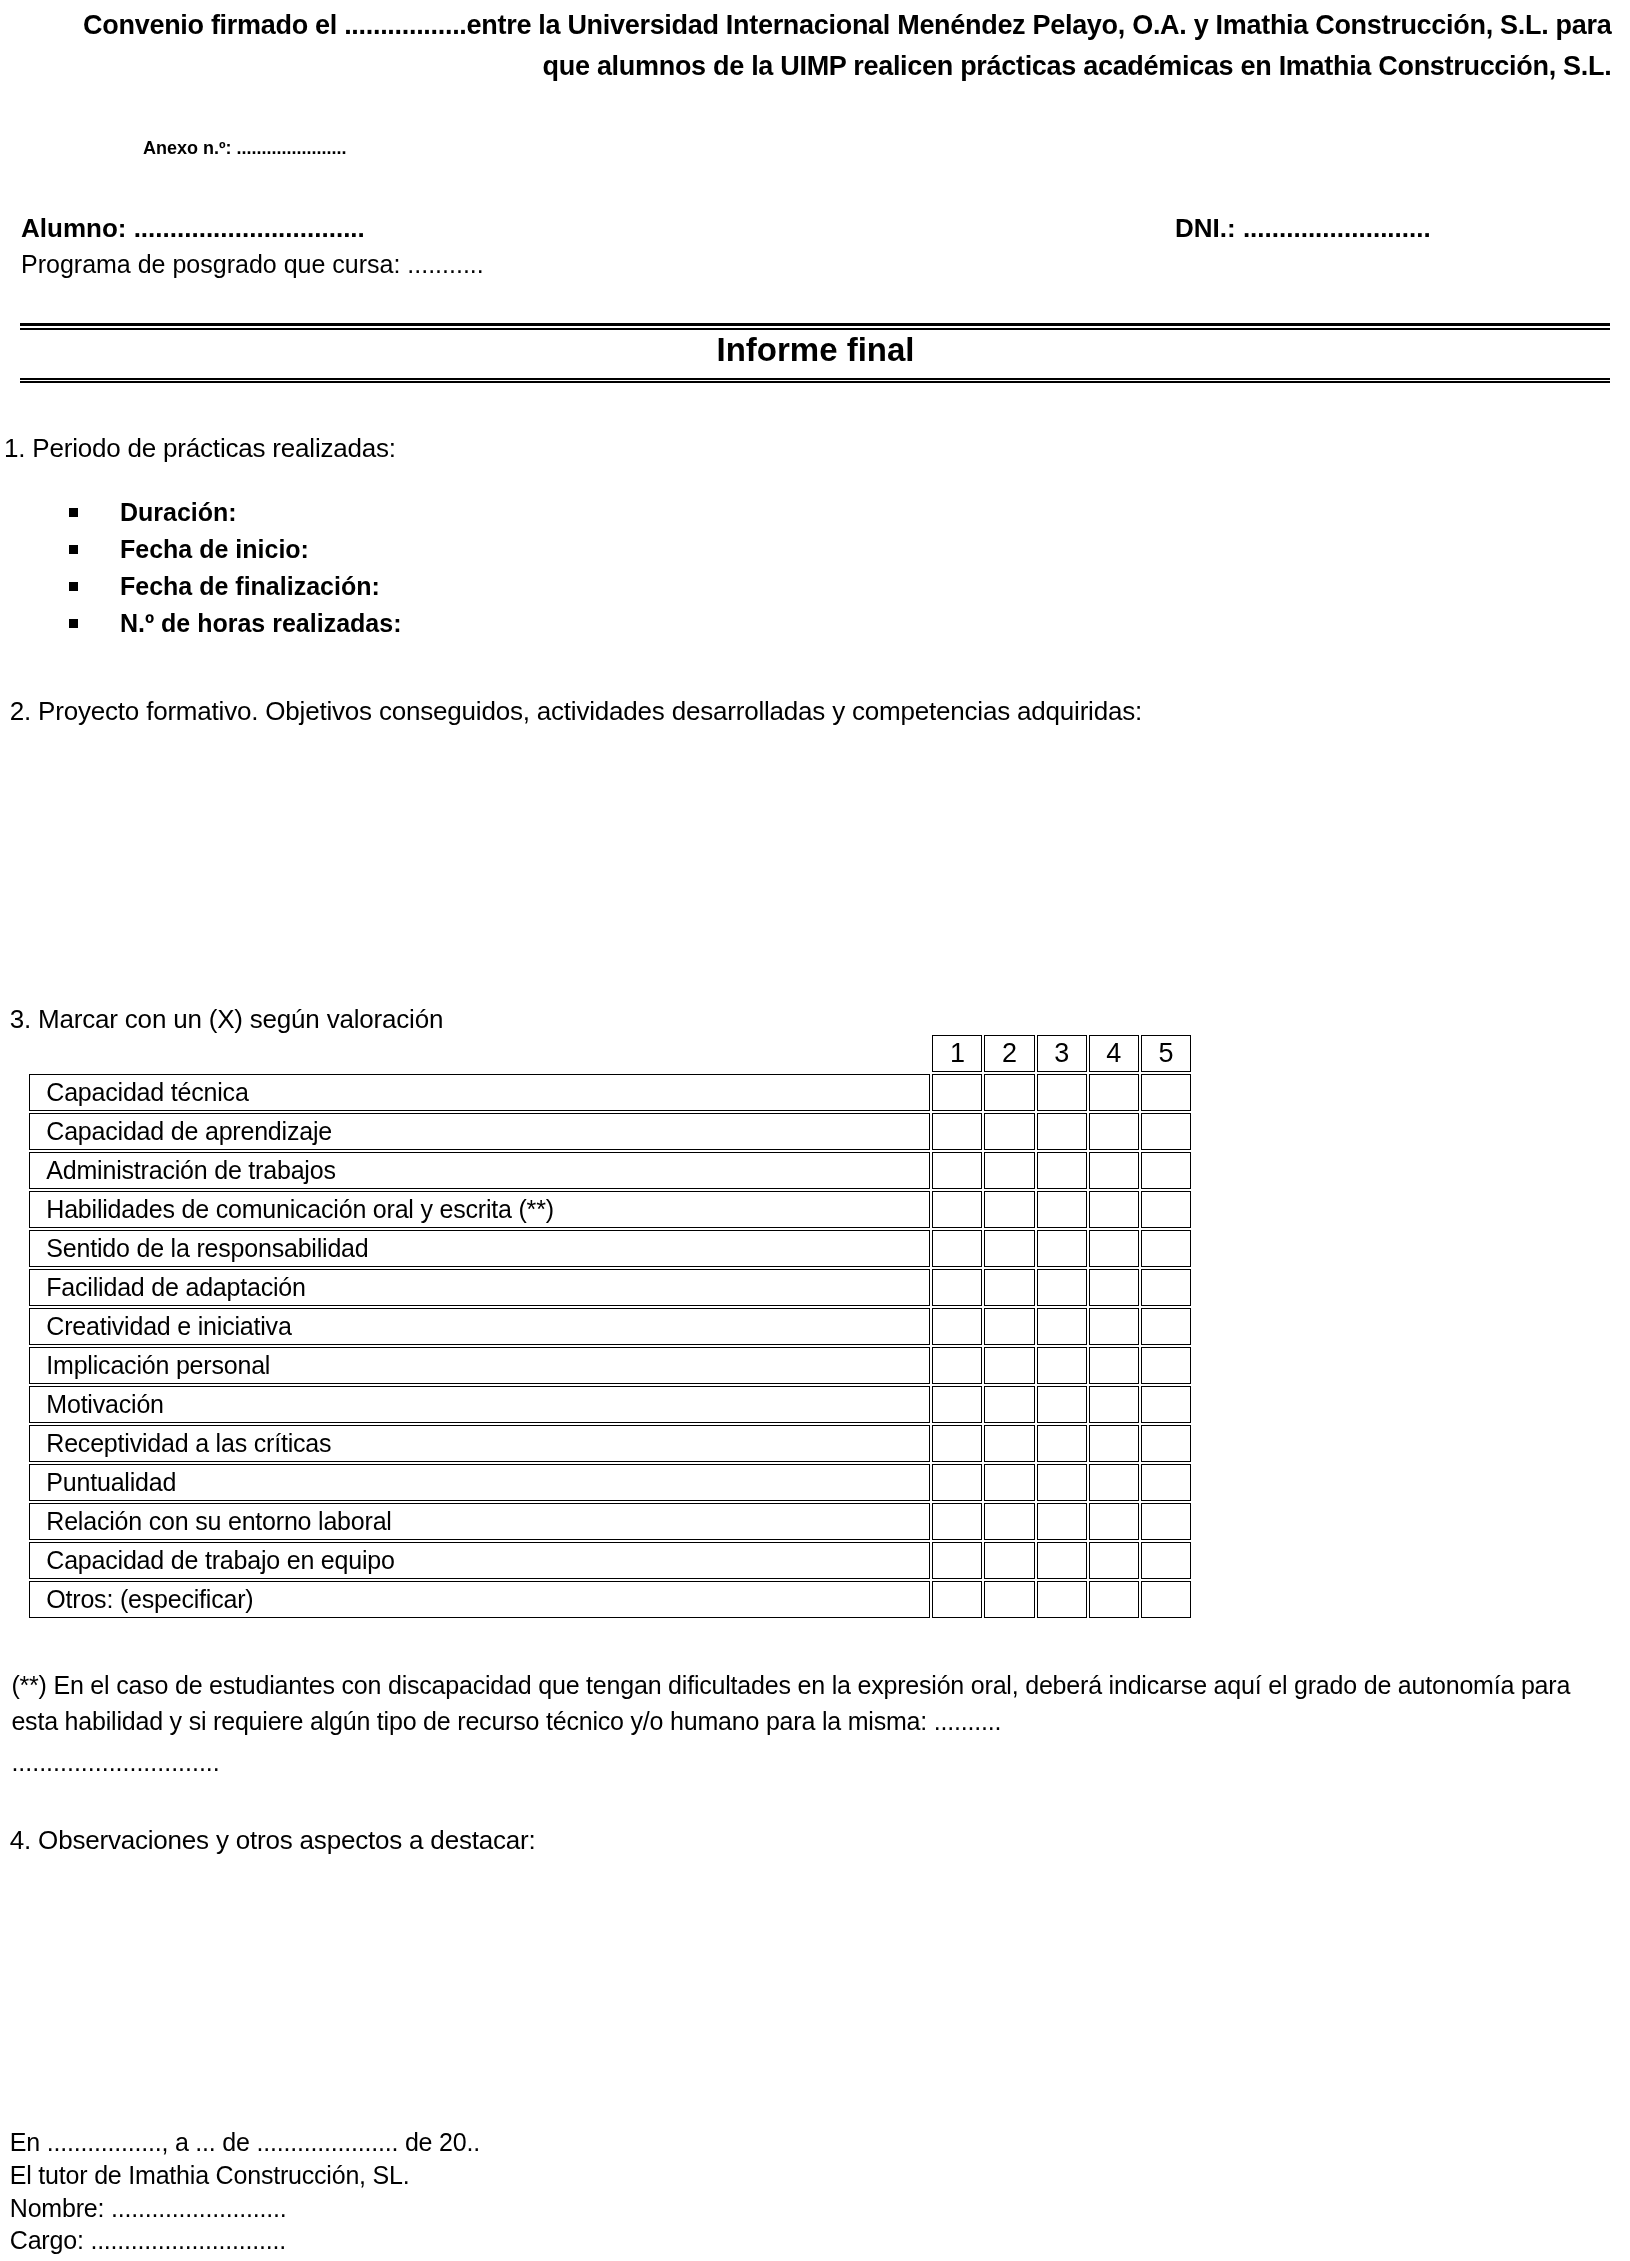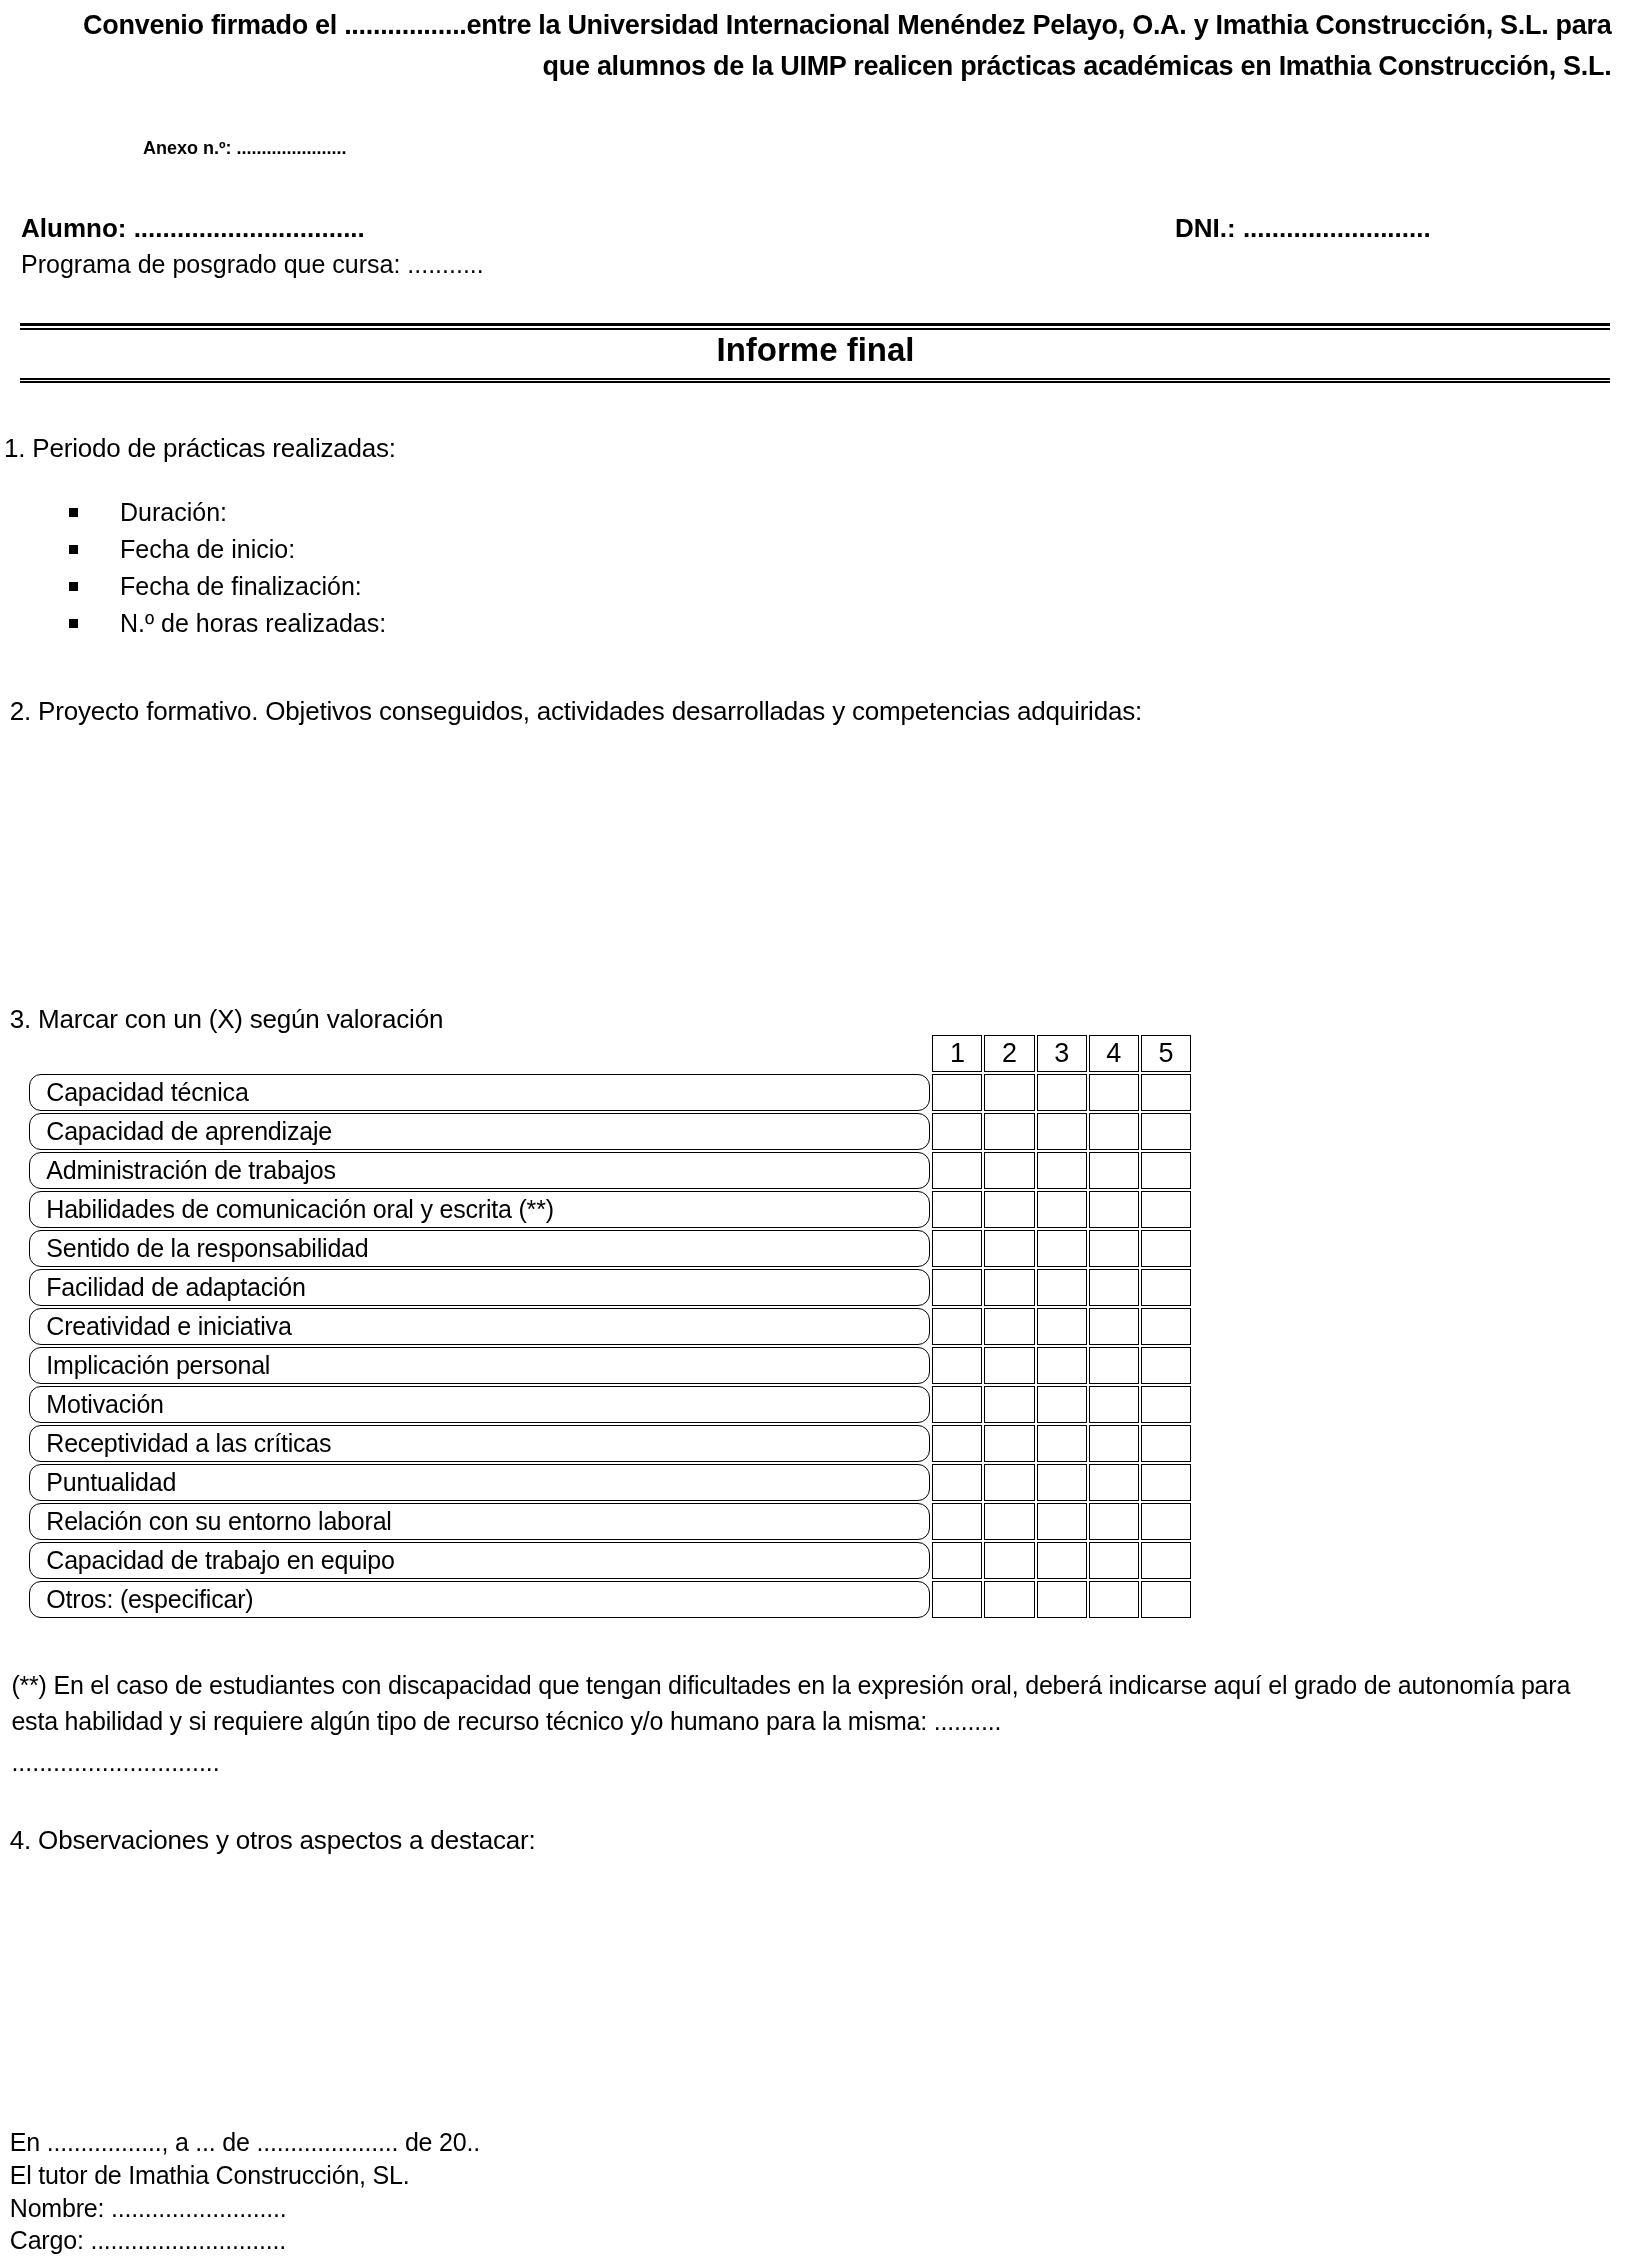--- a/index.html
+++ b/index.html
@@ -31,30 +31,30 @@
     font-size:33px;font-weight:bold;}
 
   .h-sec{font-size:26px;letter-spacing:-0.2px;}
   .sec1{left:4px;top:433px;}
   .sec2{left:9.8px;top:696px;width:1597px;}
   .sec3{left:9.8px;top:1004px;}
   .sec4{left:9.8px;top:1825px;}
 
   
   .blist{left:69px;top:494px;list-style:none;margin:0;padding:0;font-size:25px;}
-  .blist li{position:relative;padding-left:51px;line-height:37px;height:37px;}
+  .blist li{position:relative;padding-left:51px;line-height:37px;height:37px;font-weight:bold;}
   .blist .sq{position:absolute;left:0;top:14px;width:9px;height:9px;background:#000;}
 
   
   table.eval{position:absolute;left:27px;top:1033px;width:1166px;
     border-collapse:separate;border-spacing:2.4px;table-layout:fixed;}
   table.eval td{border:1.6px solid #000;box-sizing:border-box;height:37px;
     font-size:25px;letter-spacing:-0.2px;background:#fff;}
   table.eval td.ghost{border:none;background:transparent;}
-  table.eval td.lbl{padding:0 8.1px 0 16.3px;border-radius:12px;}
+  table.eval td.lbl{padding:0 8.1px 0 16.3px;}
   table.eval td.num{text-align:center;font-size:27px;vertical-align:middle;}
   col.c-lbl{width:899px;}
   col.c-num{width:50px;}
 
   .footnote{left:11.4px;top:1667px;width:1595px;font-size:25px;line-height:36px;letter-spacing:-0.2px;}
   .dotsline{left:11.4px;top:1748px;font-size:25px;}
 
   .closing{font-size:25px;letter-spacing:-0.2px;}
   .cl1{left:9.8px;top:2128px;}
   .cl2{left:9.8px;top:2161px;text-align:center;}

